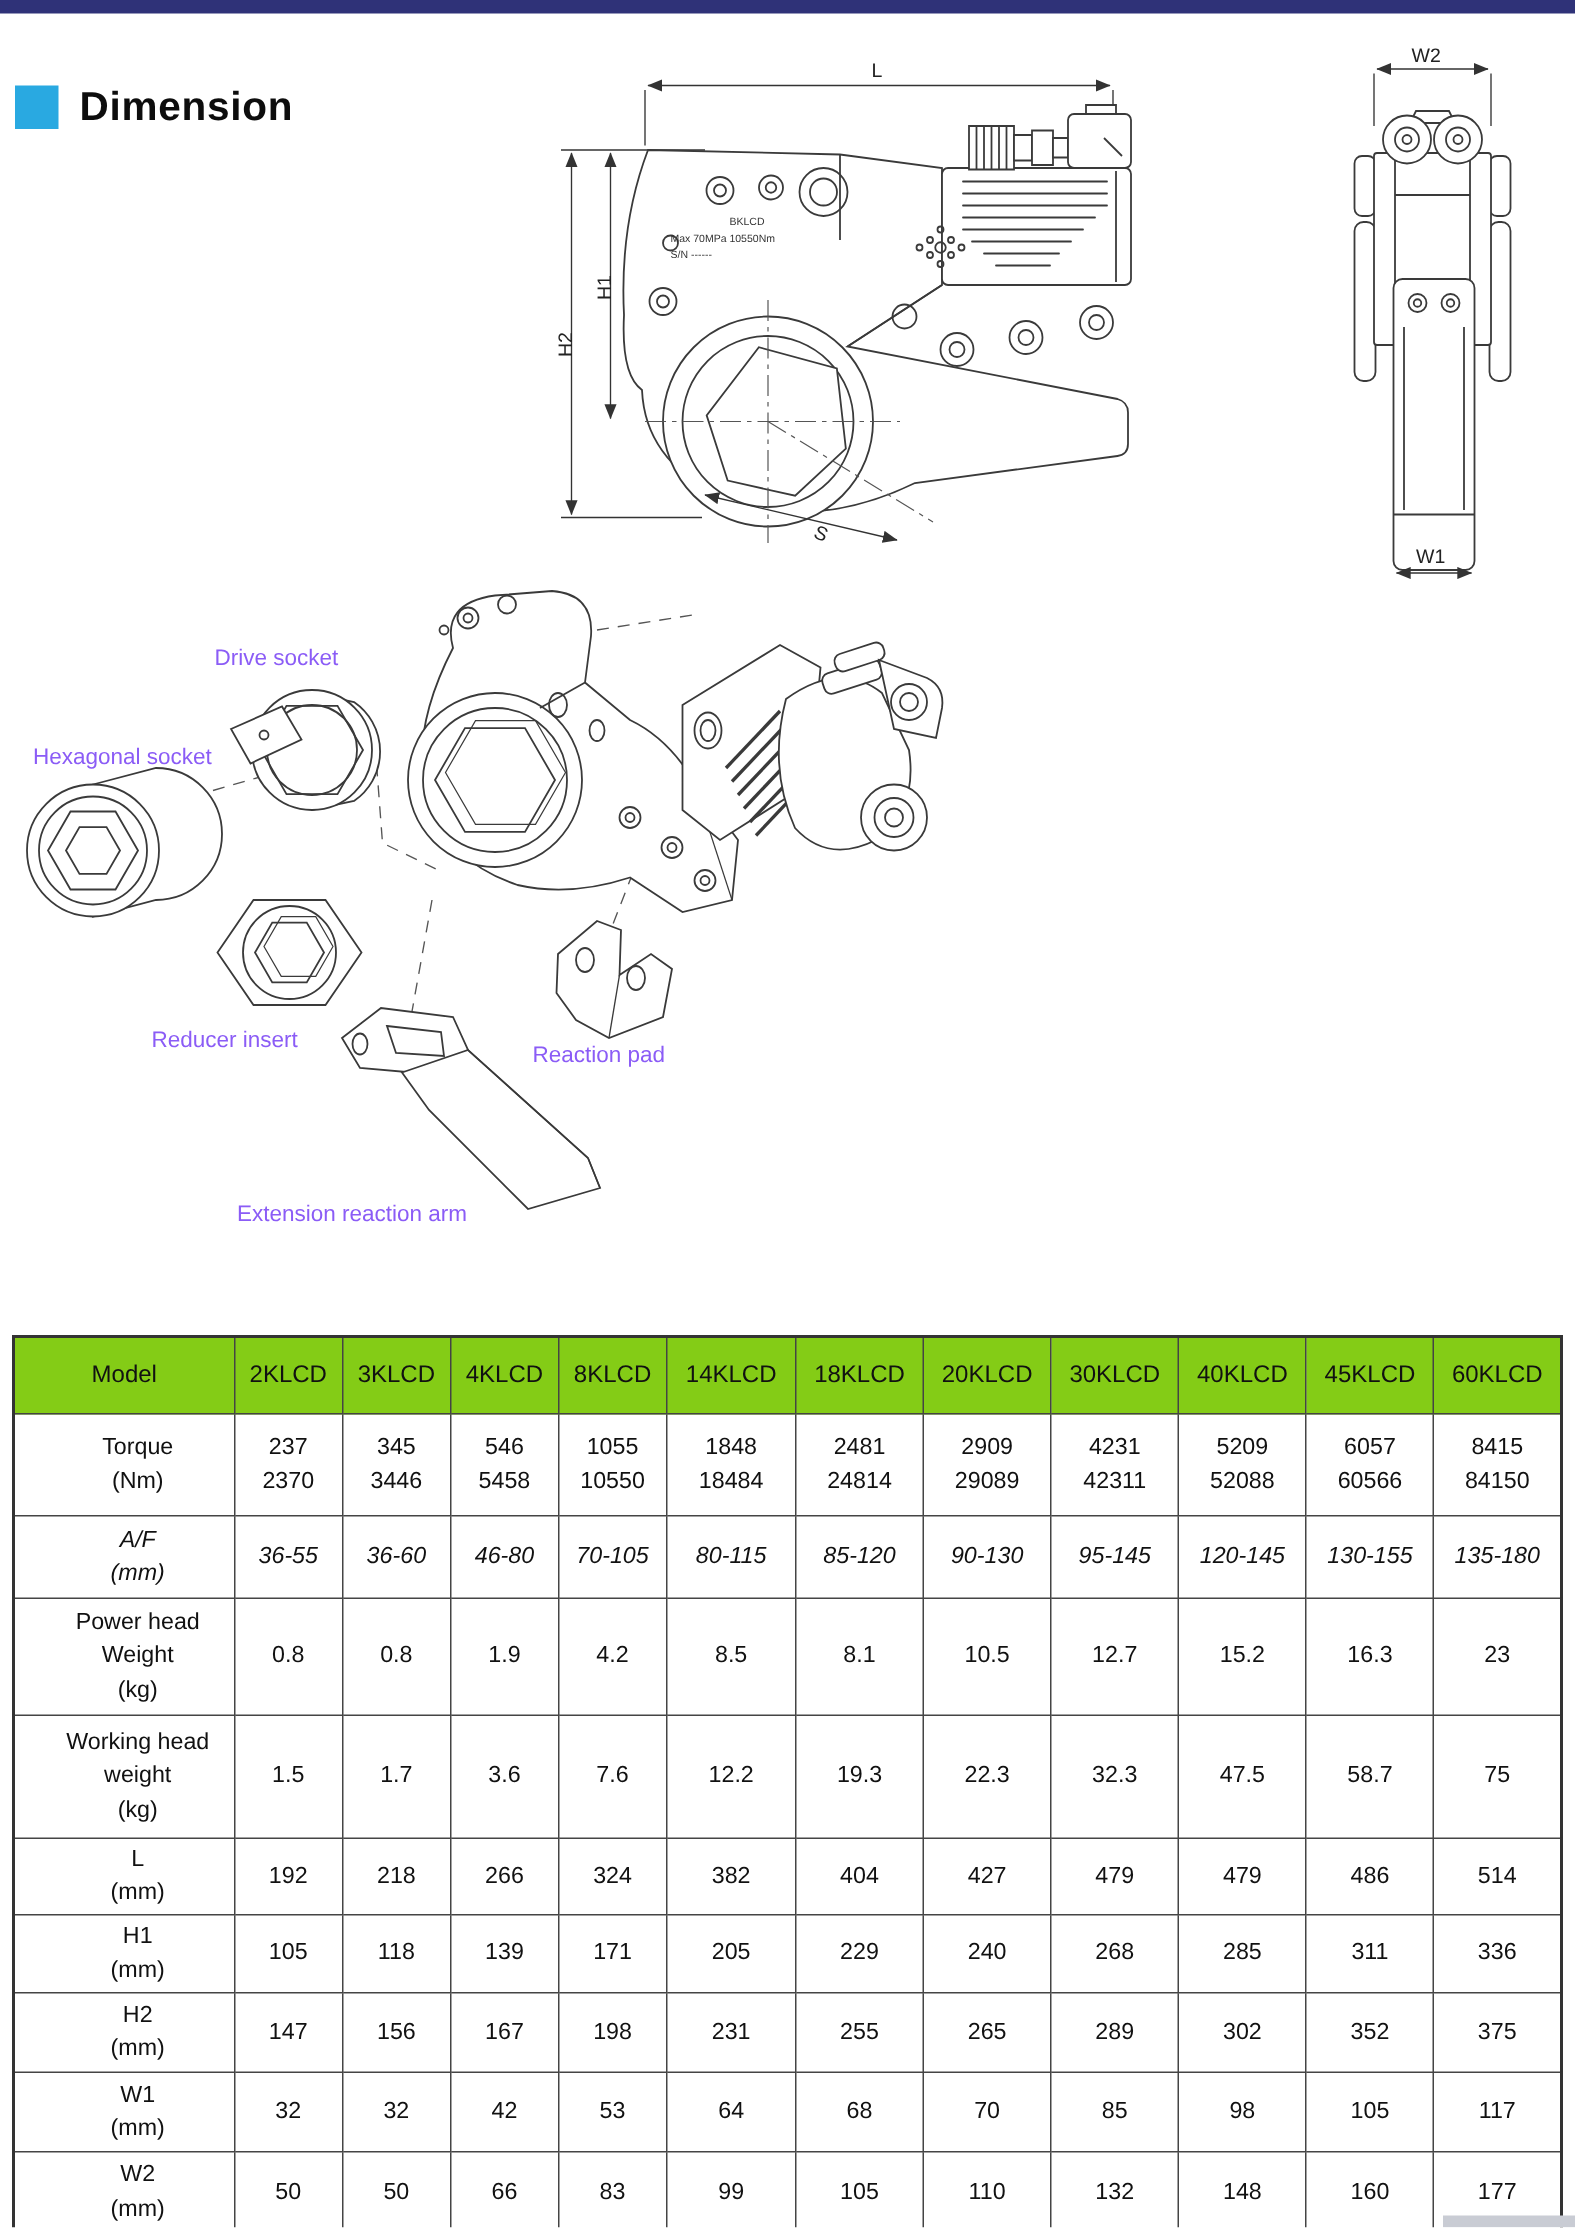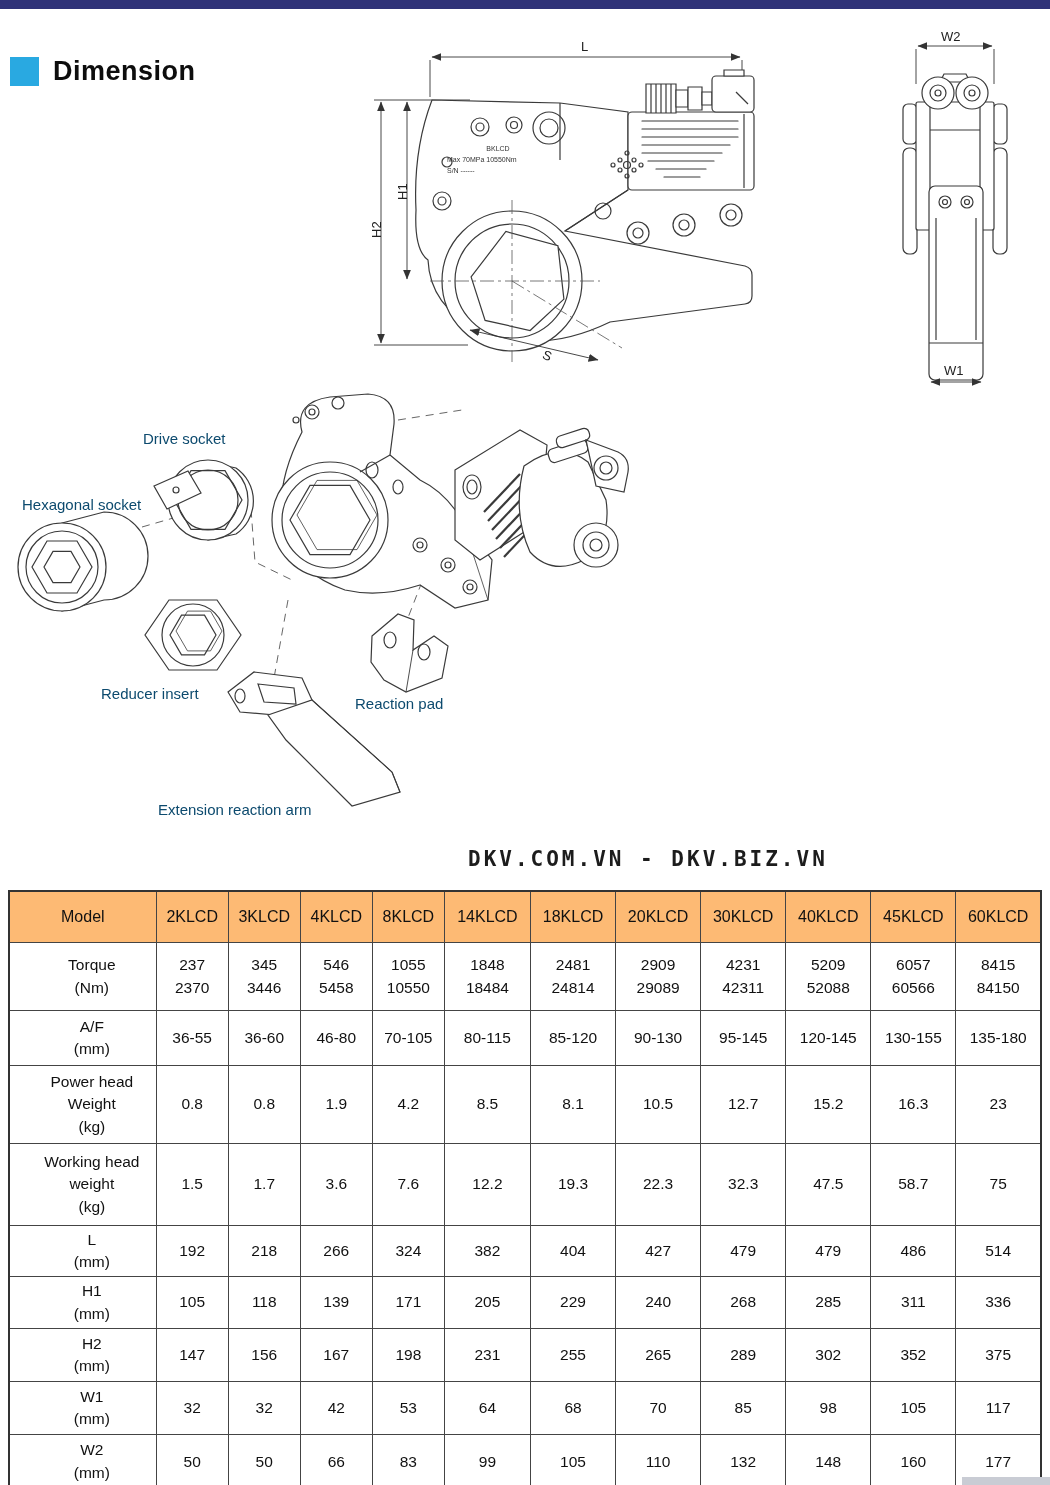--- a/index.html
+++ b/index.html
@@ -5,34 +5,34 @@
   html,body{margin:0;padding:0;background:#fff;}
   #page{position:relative;width:1050px;height:1485px;background:#fff;overflow:hidden;
         font-family:"Liberation Sans",sans-serif;color:#1a1a1a;}
   .topbar{position:absolute;left:0;top:0;width:1050px;height:9px;}
   .sec-head{position:absolute;display:flex;align-items:center;gap:14px;}
   .sq{width:29px;height:29px;display:inline-block;}
   .sec-title{font-size:27px;font-weight:bold;color:#0d0d0d;letter-spacing:.5px;}
   .website{position:absolute;left:468px;top:847px;font-family:"DejaVu Sans Mono",monospace;
            font-weight:bold;font-size:21px;letter-spacing:3px;color:#1c1c1c;}
   svg{position:absolute;left:0;top:0;}
-  .dwg-label{position:absolute;font-size:15px;color:#0c4a6e;white-space:nowrap;}
+  .dwg-label{position:absolute;font-size:15px;color:#8b5cf6;white-space:nowrap;}
   .dim-label{position:absolute;font-size:13px;color:#222;white-space:nowrap;}
   .rot{transform:rotate(-90deg);transform-origin:left top;}
   .engrave{position:absolute;left:447px;top:143px;width:102px;font-size:7px;line-height:11px;
            color:#333;text-align:left;}
   .engrave .c{text-align:center;}
   
   .tblwrap{position:absolute;left:8px;top:890px;width:1034px;}
   table{border-collapse:collapse;table-layout:fixed;width:1034px;border:2px solid #333;}
   th,td{border:1.5px solid #444;text-align:center;vertical-align:middle;
         font-size:15.5px;color:#111;padding:2px;line-height:1.45;}
-  thead th{background:#fdba74;font-weight:normal;font-size:16px;height:46px;}
+  thead th{background:#84cc16;font-weight:normal;font-size:16px;height:46px;}
   td.lbl{font-size:15.5px;padding-left:20px;}
-  tr.r0{height:68px;} tr.r1{height:55px;} tr.r2{height:78px;} tr.r3{height:82px;}
+  tr.r0{height:68px;} tr.r1{height:55px;font-style:italic;} tr.r2{height:78px;} tr.r3{height:82px;}
   tr.r4{height:51px;} tr.r5{height:52px;} tr.r6{height:53px;} tr.r7{height:53px;} tr.r8{height:55px;}
   .cornerstrip{position:absolute;left:962px;top:1477px;width:88px;height:8px;background:#c9ccd4;}
   line,path,circle,ellipse,rect,polygon,polyline{vector-effect:non-scaling-stroke;}
 </style>
 </head>
 <body>
 
 <div id="page">
 
   <div class="topbar" style="background:#2f3278;"></div>
@@ -297,21 +297,20 @@
     <div>Max 70MPa  10550Nm</div>
     <div>S/N ------</div>
   </div>
 
   <div class="dwg-label" style="left:143px;top:430px;">Drive socket</div>
   <div class="dwg-label" style="left:22px;top:496px;">Hexagonal socket</div>
   <div class="dwg-label" style="left:101px;top:685px;">Reducer insert</div>
   <div class="dwg-label" style="left:355px;top:695px;">Reaction pad</div>
   <div class="dwg-label" style="left:158px;top:801px;">Extension reaction arm</div>
 
-  <div class="website">DKV.COM.VN - DKV.BIZ.VN</div>
 
   <div class="tblwrap">
     <table>
       <colgroup>
         <col style="width:147px;">
         <col style="width:72px;">
           <col style="width:72px;">
           <col style="width:72px;">
           <col style="width:72px;">
         <col style="width:86px;">

